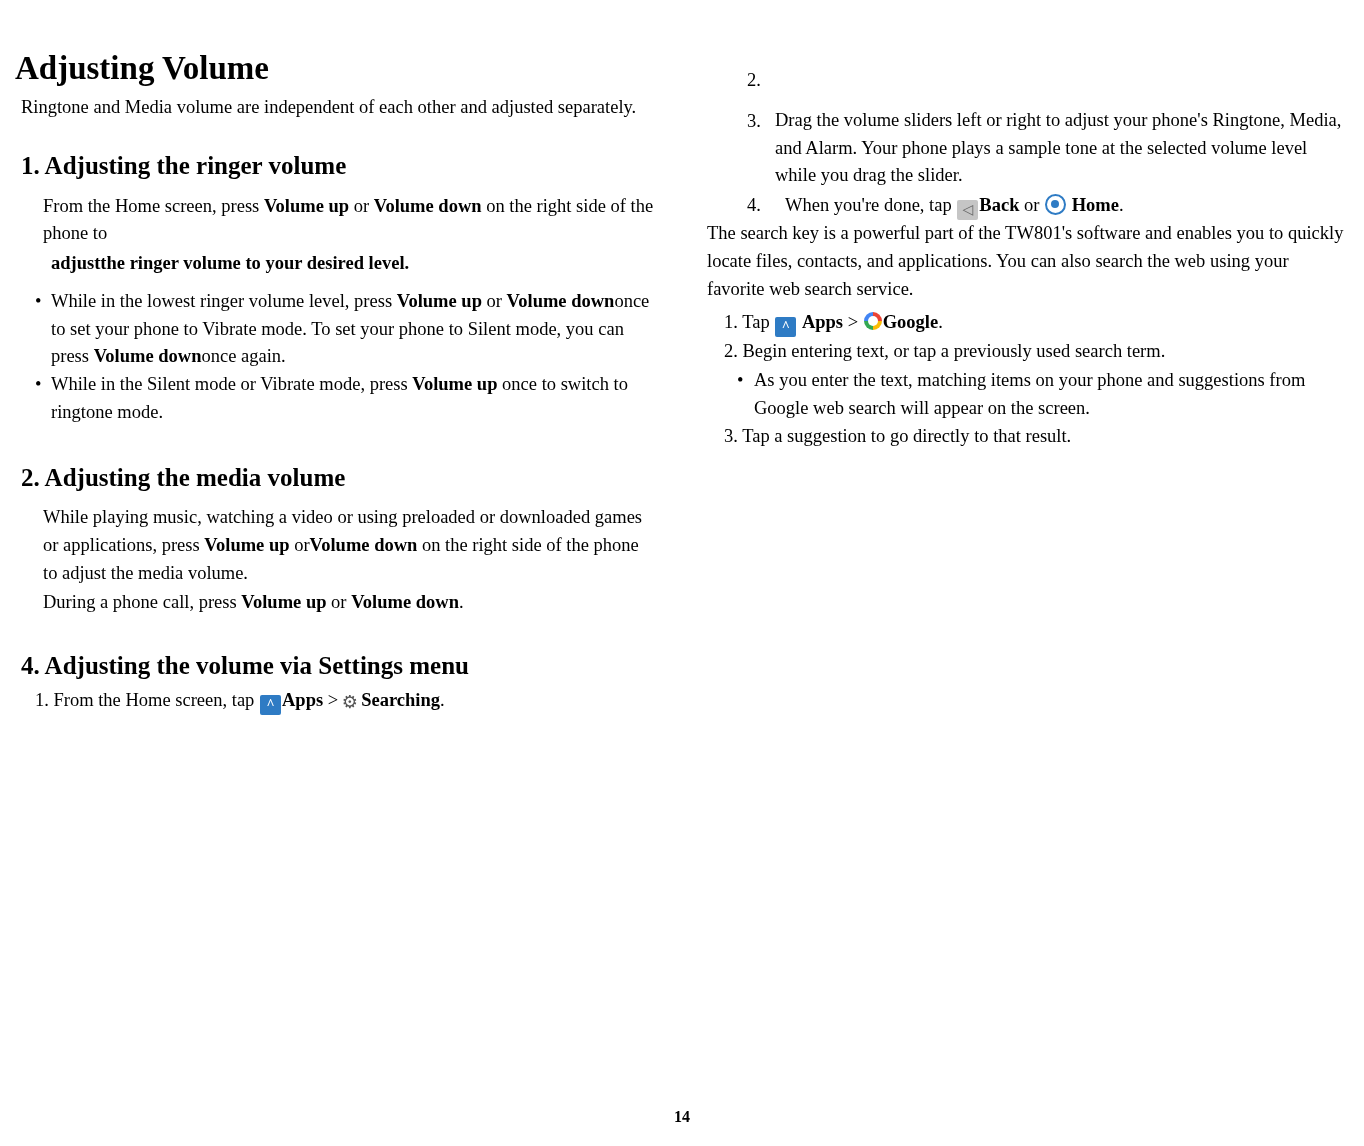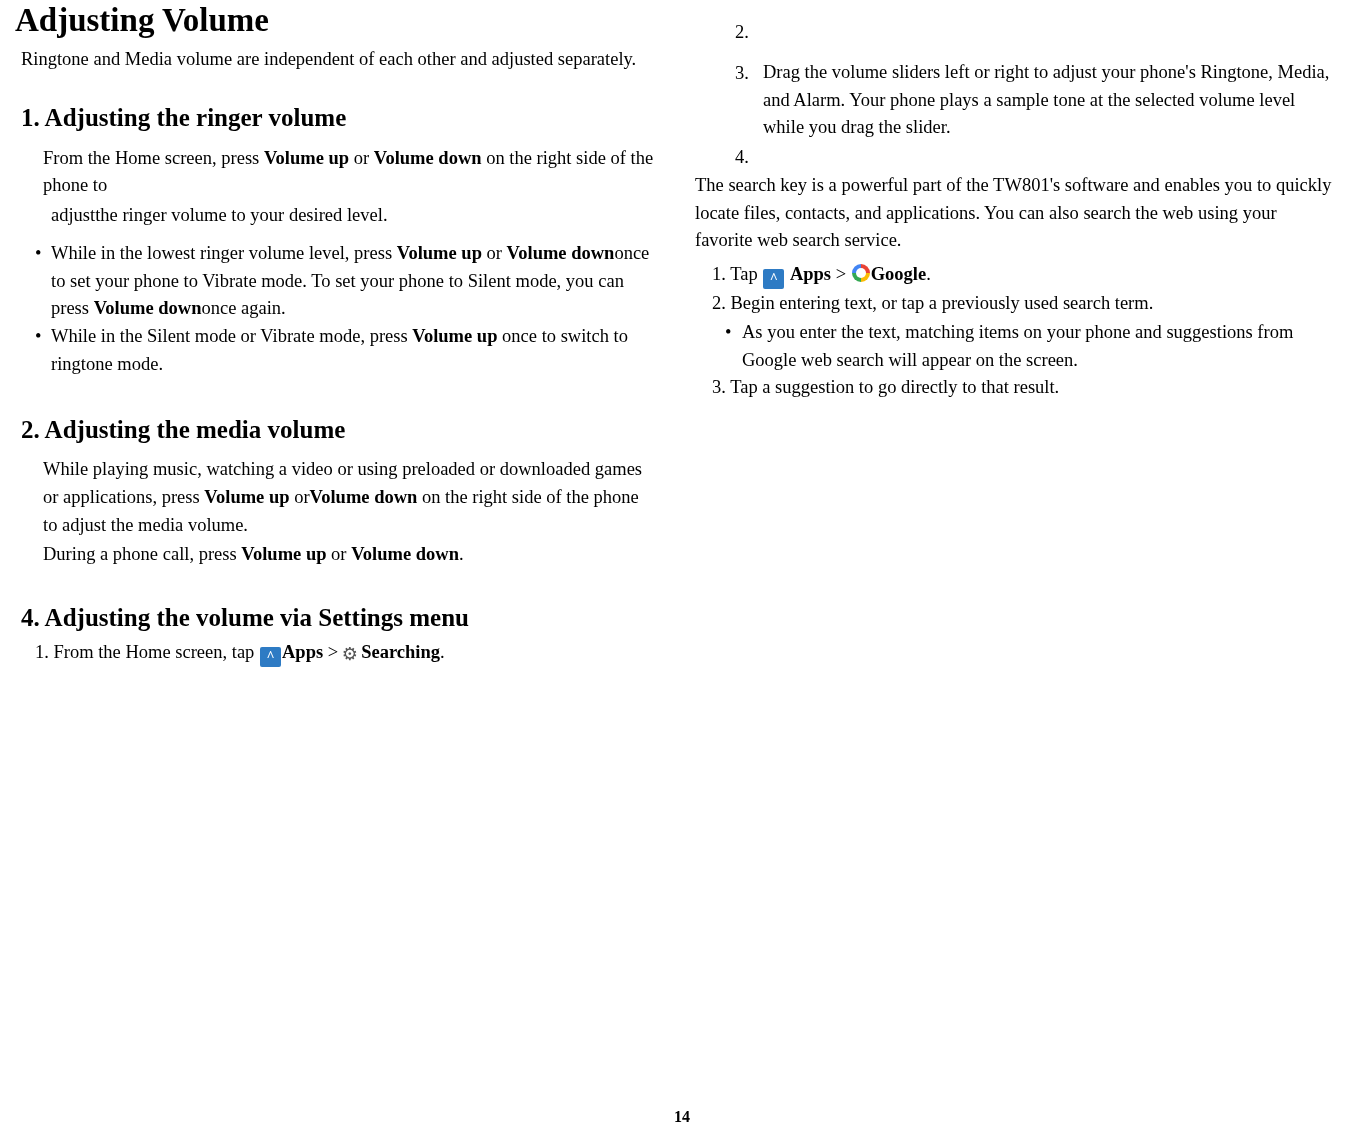--- a/index.html
+++ b/index.html
@@ -9,21 +9,22 @@
       line-height: 1.5;
       color: #000;
       background: #fff;
       width: 1364px;
       height: 1146px;
       padding: 0 15px 20px 15px;
       position: relative;
     }
     .columns {
       display: flex;
-      gap: 40px;
+      gap: 52px;
+      margin-top: 48px;
     }
     .col { flex: 1; max-width: 640px; }
     .col-left { padding-left: 0; }
     .col-right { padding-top: 18px; }
     h1 { font-size: 33px; font-weight: bold; margin-bottom: 5px; line-height: 1.25; }
     h1.big { font-size: 33px; margin-top: 30px; margin-bottom: 16px; }
     h2 { font-size: 25px; font-weight: bold; margin-top: 25px; margin-bottom: 8px; }
     .inset2 { padding-left: 6px; }
     .p-body { margin-bottom: 2px; }
     .p-sub { padding-left: 28px; }
@@ -68,21 +69,21 @@
 <div class="columns">
 
   <div class="col col-left">
     <h1>Adjusting Volume</h1>
     <p class="p-body inset2">Ringtone and Media volume are independent of each other and adjusted separately.</p>
 
     <h2 class="inset2">1. Adjusting the ringer volume</h2>
     <p class="p-body p-sub">
       <span>From the Home screen, press </span><b>Volume up</b><span> or </span><b>Volume down</b><span> on the right side of the phone to</span>
     </p>
-    <p class="p-body" style="padding-left:36px;">adjustthe ringer volume to your desired level.</p>
+    <p class="p-body" style="padding-left:36px;font-weight:bold;">adjustthe ringer volume to your desired level.</p>
 
     <div style="height:8px;"></div>
     <div class="bullet-row">
       <div class="bullet-dot">•</div>
       <div class="bullet-text">
         <span>While in the lowest ringer volume level, press </span><b>Volume up</b><span> or </span><b>Volume down</b><span>once to set your phone to Vibrate mode. To set your phone to Silent mode, you can press </span><b>Volume down</b><span>once again.</span>
       </div>
     </div>
     <div class="bullet-row">
       <div class="bullet-dot">•</div>
@@ -110,20 +111,23 @@
     <div class="ol-item">
       <div class="ol-num">2.</div>
     </div>
     <div style="height:10px;"></div>
     <div class="ol-item">
       <div class="ol-num">3.</div>
       <div class="ol-text">Drag the volume sliders left or right to adjust your phone's Ringtone, Media, and Alarm. Your phone plays a sample tone at the selected volume level while you drag the slider.</div>
     </div>
     <div class="ol-item-wide">
       <div class="ol-num-wide">4.</div>
+      <div class="ol-text">
+        <span>When you're done, tap  </span><span class="icon icon-back">◁</span><b>Back</b><span> or  </span><span class="icon icon-home"></span> <b>Home</b><span>.</span>
+      </div>
     </div>
 
     <p class="p-body">The search key is a powerful part of the TW801's software and enables you to quickly locate files, contacts, and applications. You can also search the web using your favorite web search service.</p>
 
     <div style="height:4px;"></div>
     <div class="ol-item-b">
       <div class="ol-text-b">
         <span>1. Tap  </span><span class="icon icon-apps">^</span> <b>Apps</b><span> &gt;</span> <span class="icon icon-google"></span><b>Google</b><span>.</span>
       </div>
     </div>

